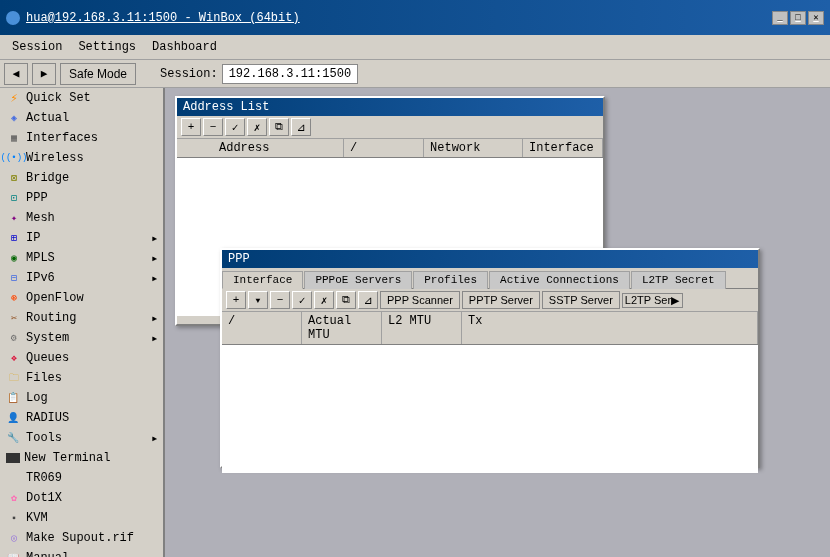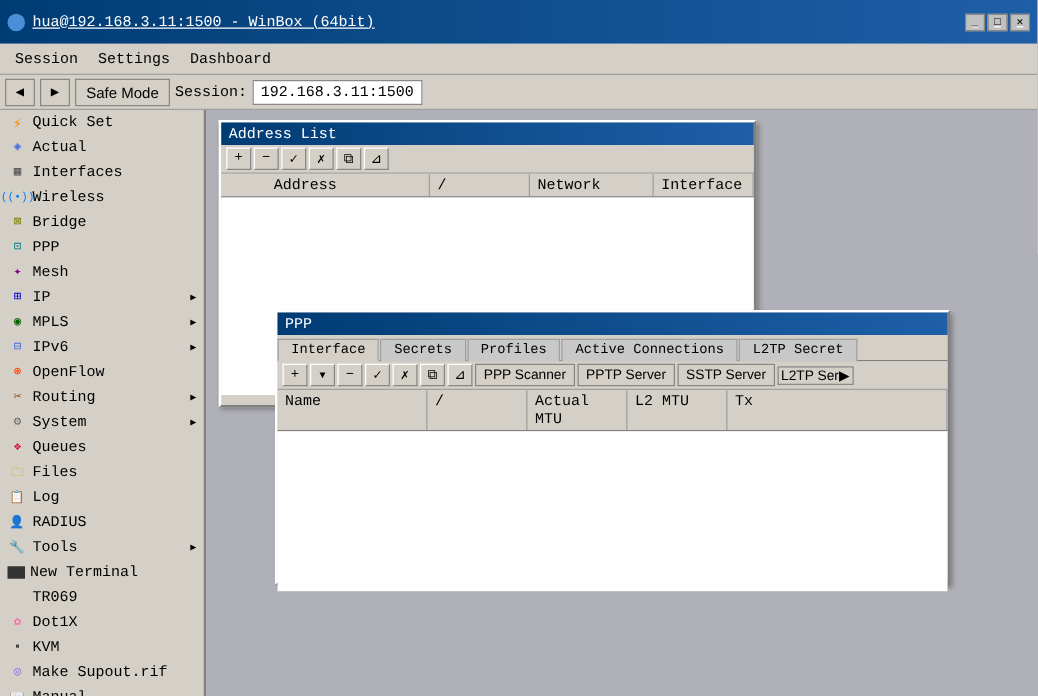--- a/index.html
+++ b/index.html
@@ -89,21 +89,21 @@
     .safe-mode-btn {
       padding: 2px 8px;
       height: 22px;
       background: #d4d0c8;
       border: 1px solid #888;
       font-size: 12px;
       cursor: pointer;
     }
     .session-label {
       font-size: 12px;
-      margin-left: 0;
+      margin-left: 20px;
     }
     .session-value {
       background: white;
       border: 1px solid #888;
       padding: 1px 6px;
       font-size: 12px;
       height: 20px;
       display: flex;
       align-items: center;
     }
@@ -415,40 +415,39 @@
       </div>
       <div class="table-body" style="height:calc(100% - 18px - 26px - 24px);"></div>
     </div>
 
     <div class="inner-window ppp-window">
       <div class="inner-window-title">
         <span>PPP</span>
       </div>
       <div class="tab-bar">
         <div class="tab active">Interface</div>
-        <div class="tab">Secrets</div>
+        <div class="tab">PPPoE Servers</div>
         <div class="tab">Profiles</div>
         <div class="tab">Active Connections</div>
         <div class="tab">L2TP Secret</div>
       </div>
       <div class="inner-window-toolbar" style="flex-wrap:wrap; gap:2px;">
         <div class="win-btn">+</div>
         <div class="win-btn" style="font-size:8px;">▼</div>
         <div class="win-btn">−</div>
         <div class="win-btn">✓</div>
         <div class="win-btn">✗</div>
         <div class="win-btn">⧉</div>
         <div class="win-btn">⊿</div>
         <button class="safe-mode-btn" style="font-size:11px; height:18px; padding:0 6px;">PPP Scanner</button>
         <button class="safe-mode-btn" style="font-size:11px; height:18px; padding:0 6px;">PPTP Server</button>
         <button class="safe-mode-btn" style="font-size:11px; height:18px; padding:0 6px;">SSTP Server</button>
         <button class="safe-mode-btn" style="font-size:11px; height:15px; padding:0 2px;">L2TP Ser▶</button>
       </div>
       <div class="table-header">
-        <div class="table-header-cell" style="width:120px;">Name</div>
         <div class="table-header-cell" style="width:14px;">/</div>
         <div class="table-header-cell" style="width:80px;">Actual MTU</div>
         <div class="table-header-cell" style="width:60px;">L2 MTU</div>
         <div class="table-header-cell" style="flex:1;">Tx</div>
       </div>
       <div class="table-body" style="height:calc(100% - 18px - 24px - 22px - 24px);"></div>
     </div>
 
     <div class="watermark">@51CTO博客</div>
   </div>

